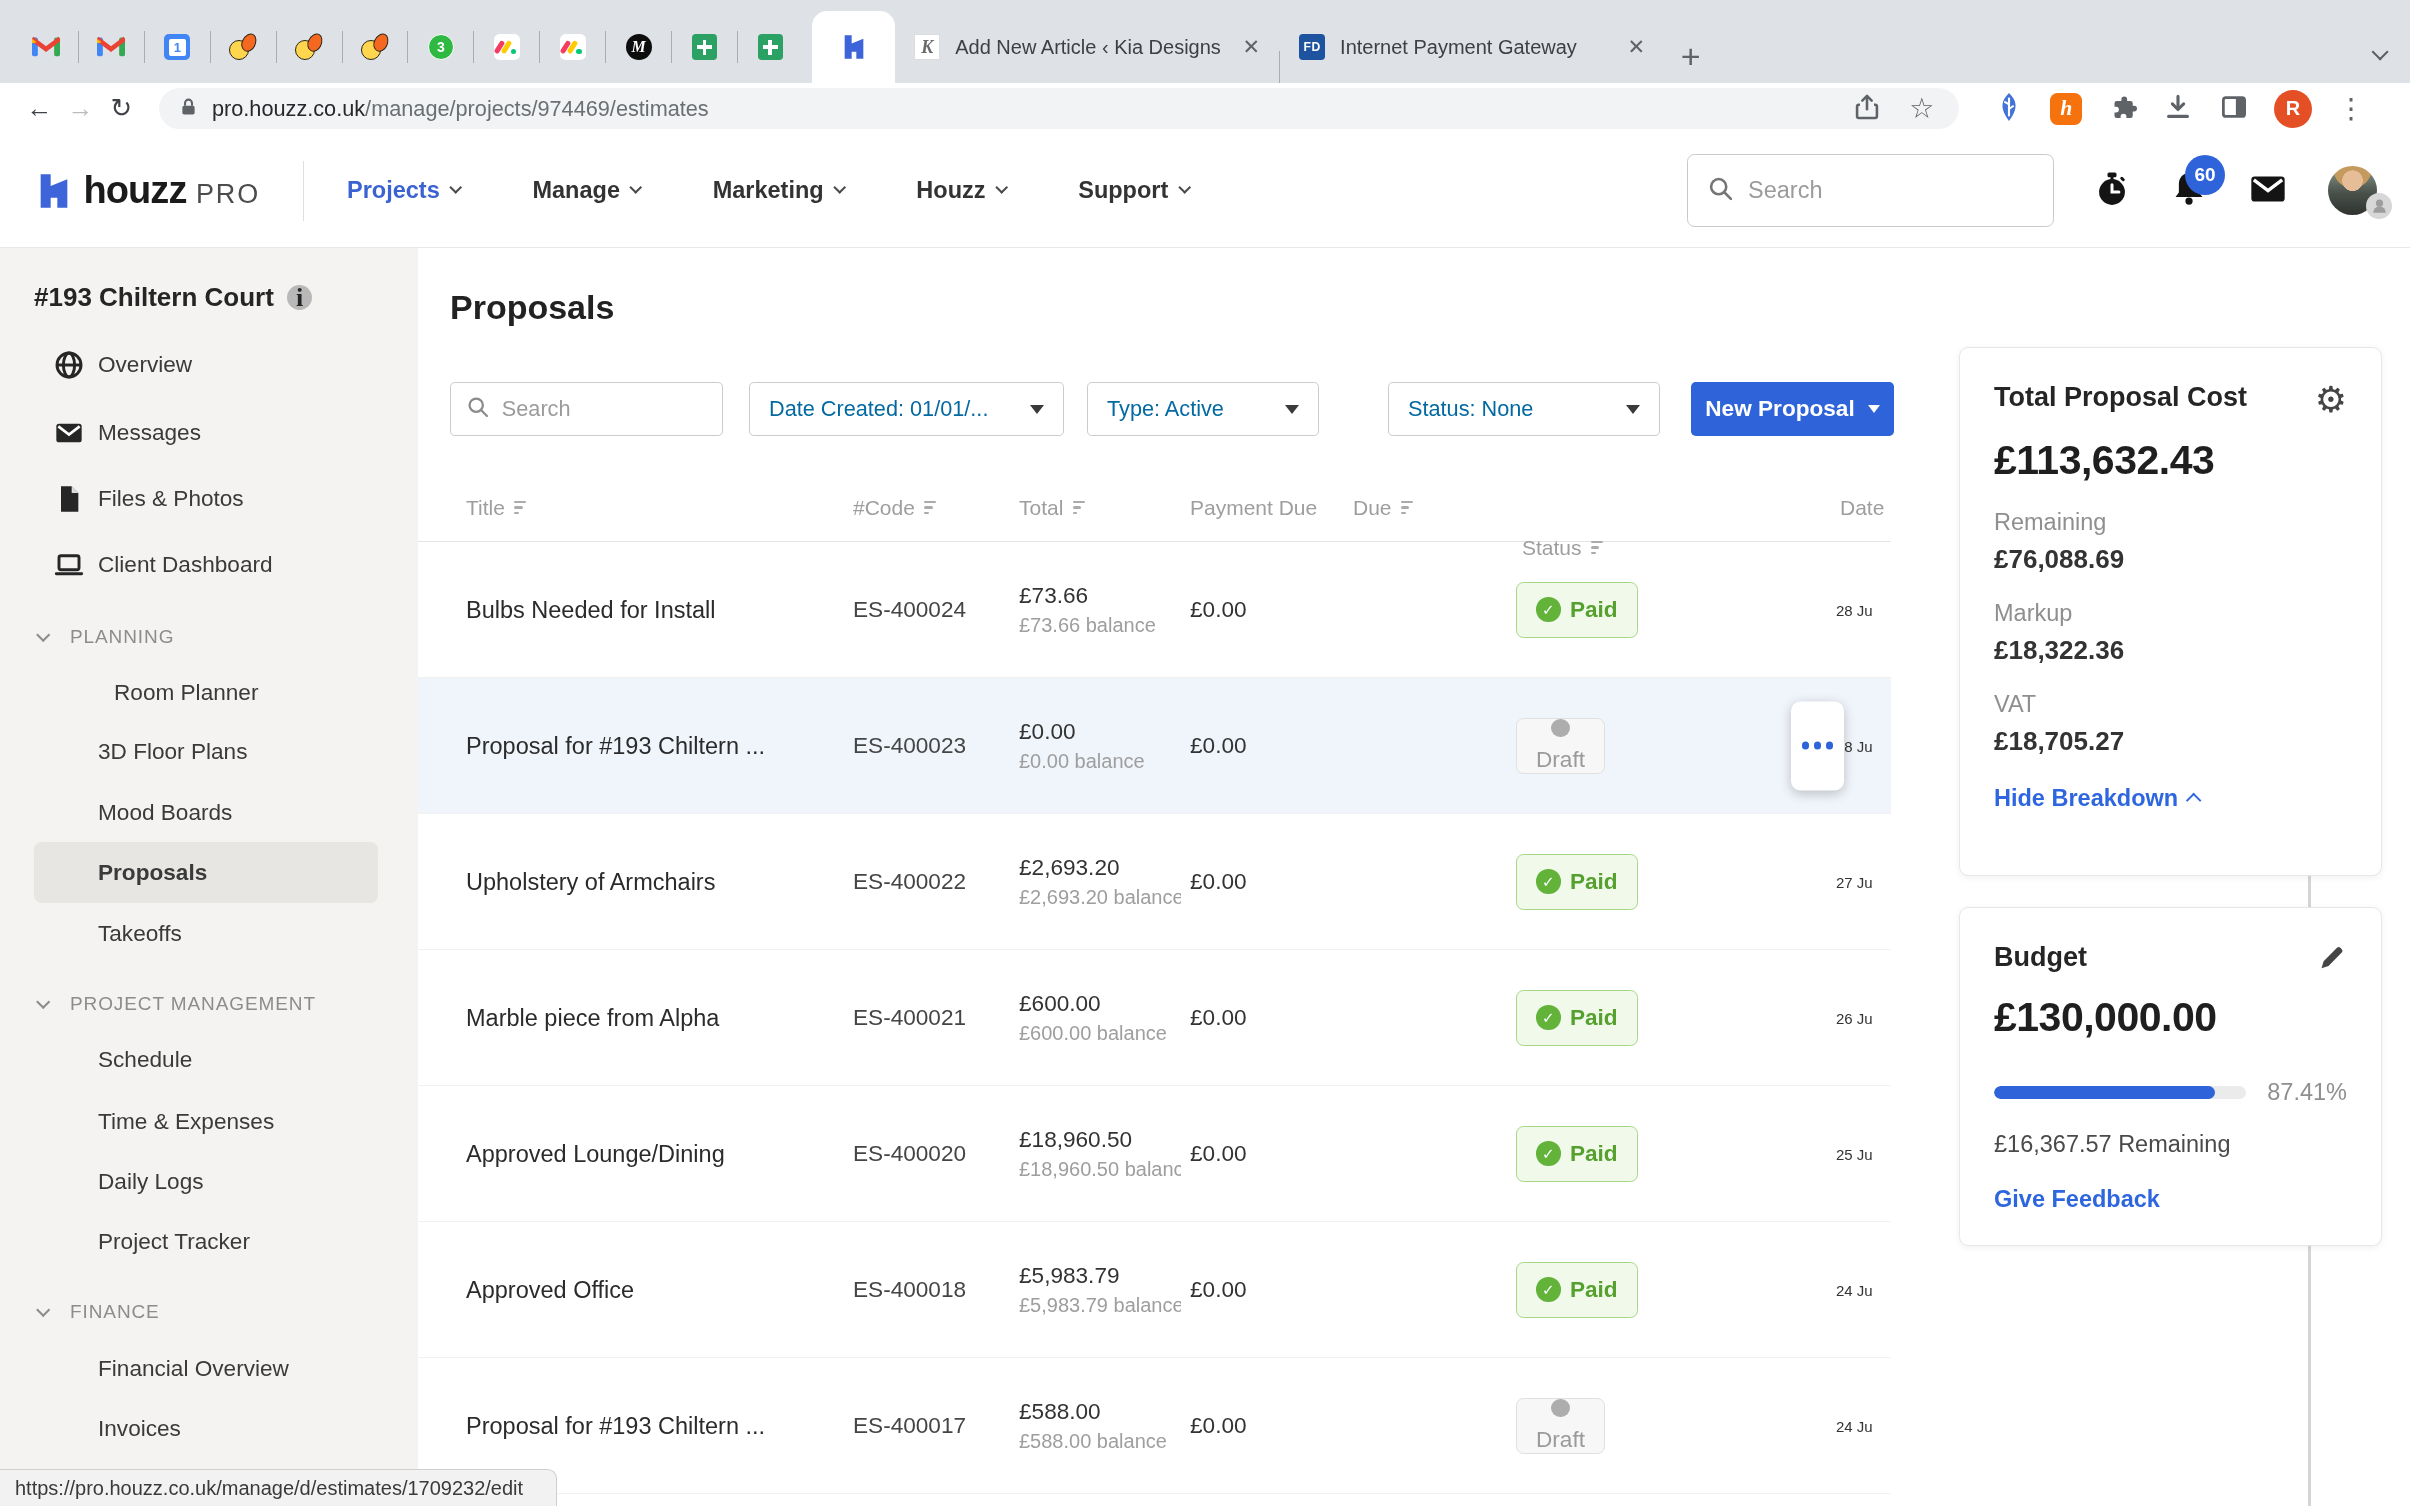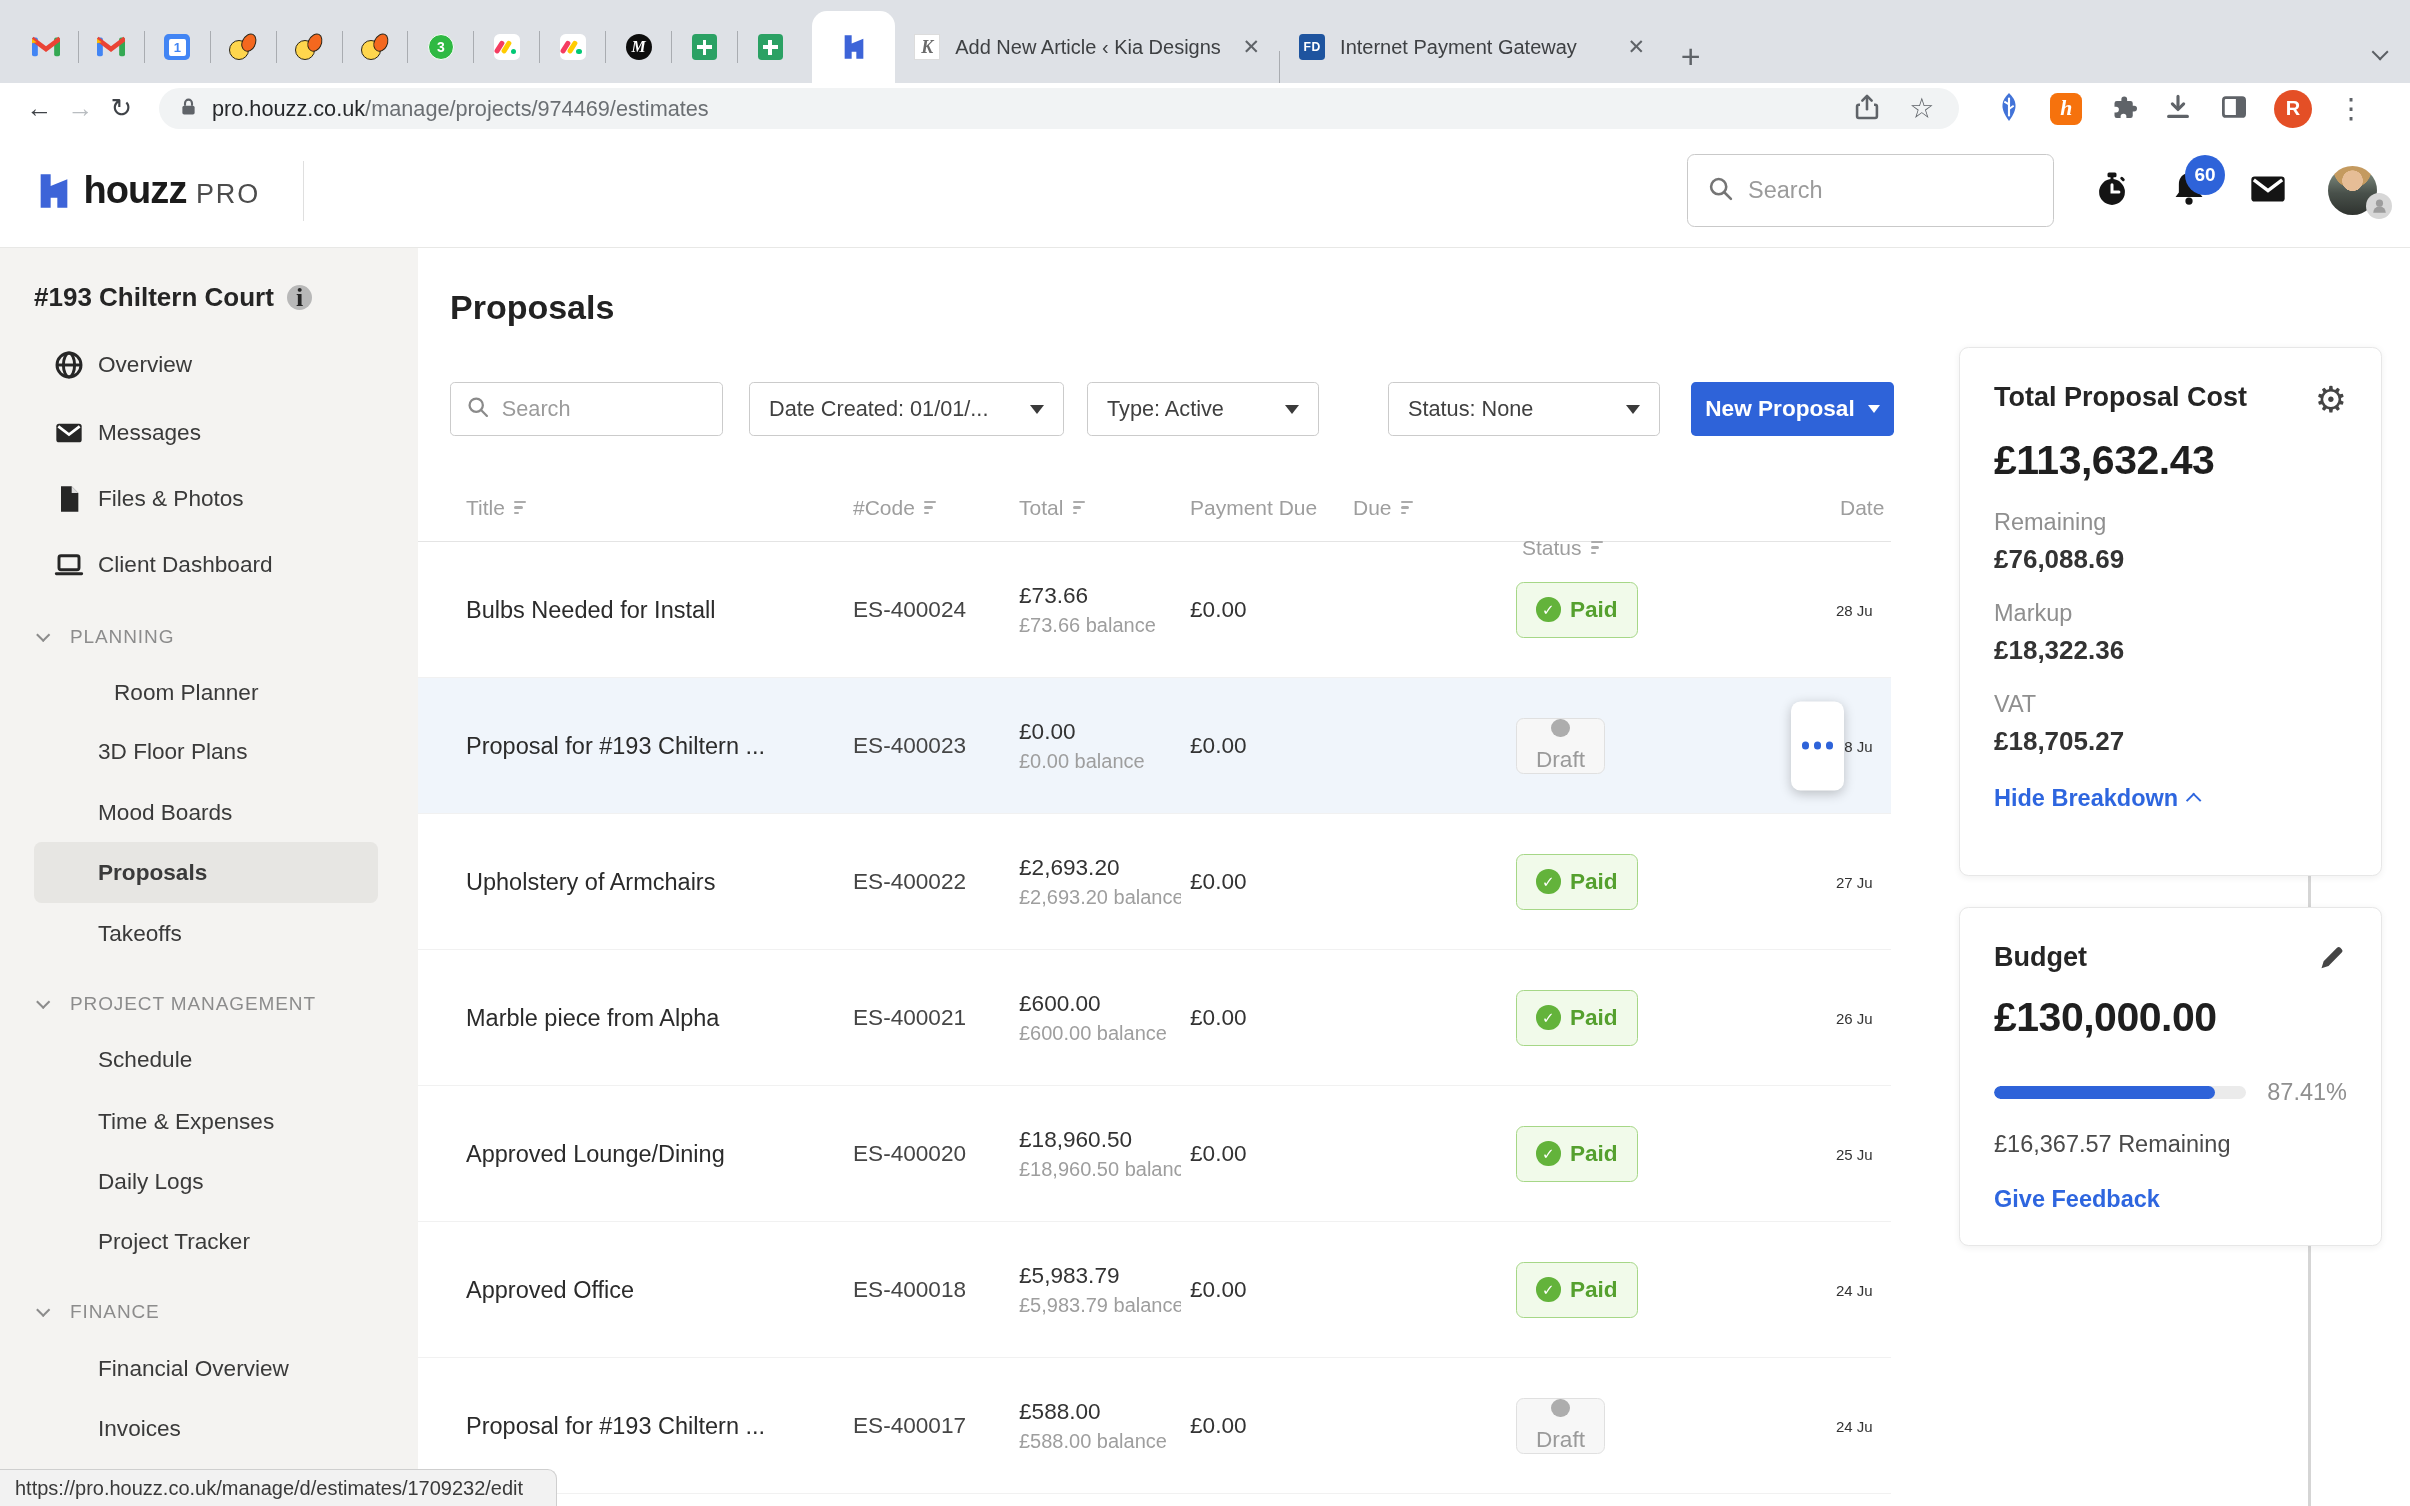--- a/index.html
+++ b/index.html
@@ -89,21 +89,21 @@
   .sb-head .hchev{position:absolute;left:38px;width:10.4px;height:10.4px;border-right:2.4px solid #8C8C8C;border-bottom:2.4px solid #8C8C8C;transform:rotate(45deg);margin-top:-3.8px;}
   .sb-head .lb{position:absolute;left:70px;font-size:19px;color:#8C8C8C;font-weight:500;letter-spacing:0.9px;white-space:nowrap;}
 
   
   .main{position:absolute;left:418px;top:248px;width:1992px;height:1259px;background:#fff;}
   .page-title{position:absolute;left:32px;top:40px;font-size:34px;font-weight:700;color:#222;}
   .filter{position:absolute;top:134px;height:54px;border:1.4px solid #CBCBCB;border-radius:4.7px;background:#fff;display:flex;align-items:center;}
   .f-search{left:32px;width:273px;padding:0 15px;gap:11.3px;}
   .f-search input{border:none;outline:none;font-size:21.7px;width:198px;color:#333;font-family:inherit;background:transparent;}
   .f-search input::placeholder{color:#9B9B9B;}
-  .f-dd{justify-content:space-between;padding:0 19px;font-size:21.7px;color:#404040;cursor:pointer;text-align:right;}
+  .f-dd{justify-content:space-between;padding:0 19px;font-size:21.7px;color:#0369a1;cursor:pointer;text-align:right;}
   .f-date{left:331px;width:315px;}
   .f-type{left:669px;width:232px;}
   .f-status{left:970px;width:272px;}
   .caret{width:0;height:0;border-left:7.5px solid transparent;border-right:7.5px solid transparent;border-top:9.4px solid #3A3A3A;}
   .btn-new{position:absolute;left:1273px;top:134px;width:203px;height:54px;background:#2E63D9;border-radius:4.7px;display:flex;align-items:center;justify-content:center;gap:13px;color:#fff;font-size:22.6px;font-weight:700;cursor:pointer;}
   .btn-new .caret{border-top-color:#fff;border-left-width:6.6px;border-right-width:6.6px;border-top-width:8.5px;}
 
   .thead{position:absolute;left:0;top:226px;width:1473px;height:68px;border-bottom:1.9px solid #E4E4E4;}
   .th{position:absolute;top:50%;transform:translateY(-50%);display:flex;align-items:center;gap:9.4px;font-size:21px;color:#9E9E9E;cursor:pointer;white-space:nowrap;}
   .sort{display:inline-flex;flex-direction:column;gap:2.8px;}
@@ -333,20 +333,42 @@
     <div class="logo">
       <span>
         <svg viewBox="0 0 24 24" width="40" height="40" style="vertical-align:-7.5px">
             <path fill="#3D64D8" d="M4 22V2h6v7l10-4v17h-6v-6h-4v6z"></path>
           </svg>
       </span>
       <span class="brand">houzz</span>
       <span class="suffix">PRO</span>
     </div>
     <div class="hdr-div"></div>
+    <div class="nav">
+        <div class="nav-item active">
+          <span>Projects</span>
+          <span class="chev"></span>
+        </div>
+        <div class="nav-item">
+          <span>Manage</span>
+          <span class="chev"></span>
+        </div>
+        <div class="nav-item">
+          <span>Marketing</span>
+          <span class="chev"></span>
+        </div>
+        <div class="nav-item">
+          <span>Houzz</span>
+          <span class="chev"></span>
+        </div>
+        <div class="nav-item">
+          <span>Support</span>
+          <span class="chev"></span>
+        </div>
+      </div>
     <div class="hdr-right">
       <div class="hsearch">
         <span>
           <svg viewBox="0 0 24 24" width="28" height="28">
               <circle cx="10" cy="10" r="6.5" fill="none" stroke="#757575" stroke-width="2.2"></circle>
               <path d="M15 15l5.5 5.5" stroke="#757575" stroke-width="2.2" stroke-linecap="round"></path>
             </svg>
         </span>
         <input type="text" placeholder="Search" style="">
       </div>

